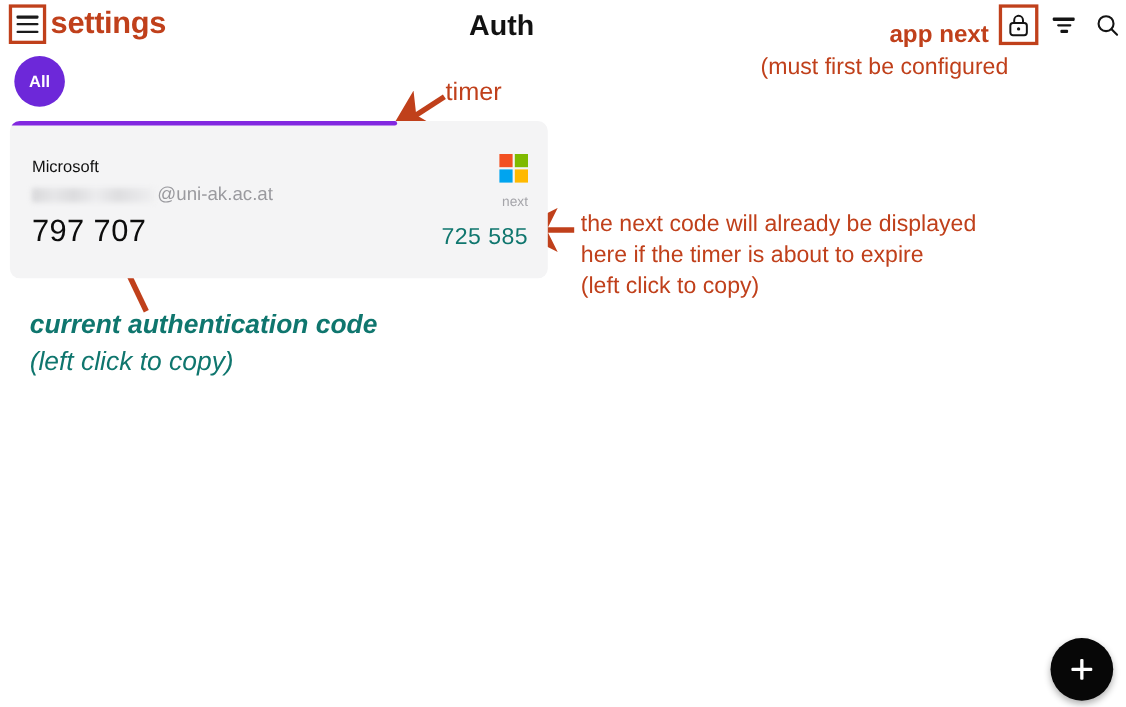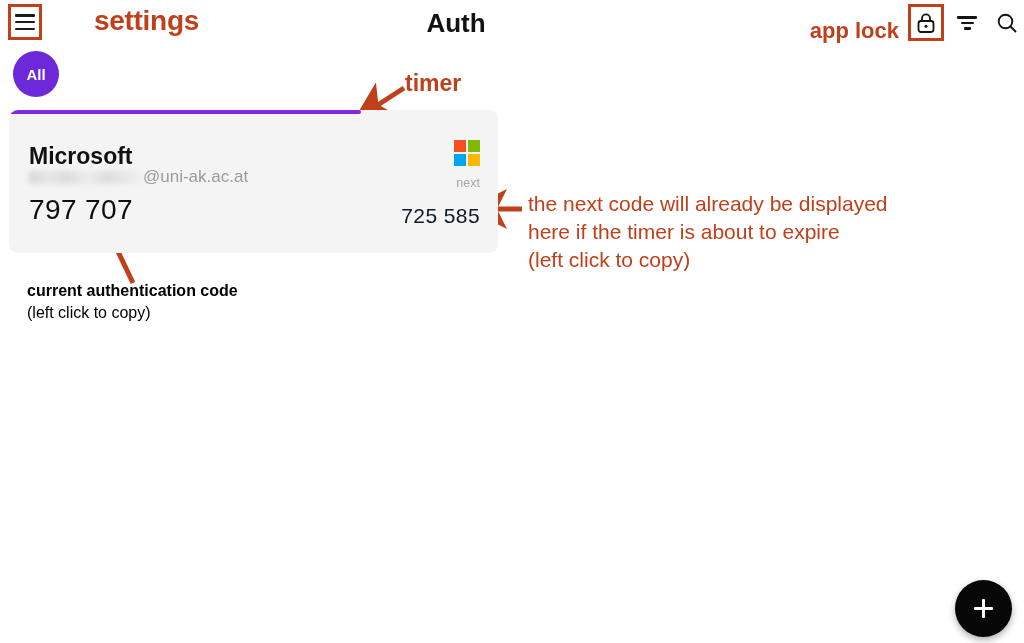--- a/index.html
+++ b/index.html
@@ -19,21 +19,20 @@
     border: 3px solid #C0401B;
     display: flex; align-items: center; justify-content: center;
   }
   .menu-lines { width: 20px; height: 16px; display: flex; flex-direction: column; justify-content: space-between; }
   .menu-lines i { display: block; height: 2.5px; background: #1b1b1b; border-radius: 1px; }
 
   .anno-settings {
     position: absolute; left: 46px; top: 5px;
     font-size: 28px; font-weight: bold; color: #C0401B;
     letter-spacing: -0.3px;
-    margin-left: 48px;
   }
 
   .app-title {
     position: absolute; left: 0; top: 8px; width: 912px;
     text-align: center; font-size: 26px; font-weight: bold; color: #121212;
   }
 
   .anno-applock {
     position: absolute; right: 125px; top: 18px;
     font-size: 22px; font-weight: bold; color: #C0401B;
@@ -71,50 +70,50 @@
     background: #7B2BD4;
     color: #ffffff; font-size: 15px; font-weight: bold;
     display: flex; align-items: center; justify-content: center;
   }
 
   
   #arrows { position: absolute; left: 0; top: 0; width: 1024px; height: 643px; pointer-events: none; }
 
   .anno-timer {
     position: absolute; left: 405px; top: 70px;
-    font-size: 23px; font-weight: bold; color: #C0401B;
+    font-size: 23px; font-weight: normal; color: #C0401B;
   }
 
   .anno-next {
     position: absolute; left: 528px; top: 190px; width: 470px;
     font-size: 21px; color: #C0401B; line-height: 1.33;
   }
 
   .anno-current {
     position: absolute; left: 27px; top: 280px;
-    font-size: 16px; color: #000000; line-height: 1.36;
+    font-size: 24px; color: #0f766e; line-height: 1.36; font-style: italic;
   }
   .anno-current .bold { font-weight: bold; display: block; }
 
   
   .card {
     position: absolute; left: 9px; top: 110px;
     width: 489px; height: 143px;
     background: #F4F4F5;
     border-radius: 9px;
     overflow: hidden;
   }
   .timer-bar {
     position: absolute; left: 0; top: 0;
     height: 4px; background: #8228E0;
     border-radius: 2px;
   }
   .issuer {
     position: absolute; left: 20px; top: 33px;
-    font-size: 23px; font-weight: bold; color: #101010;
+    font-size: 15px; font-weight: normal; color: #101010;
   }
   .account {
     position: absolute; left: 20px; top: 57px;
     font-size: 17px; color: #9a9a9f;
     display: flex; align-items: center;
   }
   .account .blurred {
     display: inline-block;
     width: 112px; height: 13px;
     background: linear-gradient(90deg,#d8d8da 0%,#e6e6e8 18%,#dcdcde 34%,#ececee 52%,#dedee0 70%,#e8e8ea 88%,#f0f0f1 100%);
@@ -131,21 +130,21 @@
     width: 26px; height: 26px;
     display: grid; grid-template-columns: 1fr 1fr; grid-template-rows: 1fr 1fr; gap: 2.5px;
   }
   .ms-logo span { display: block; }
   .next-label {
     position: absolute; right: 18px; top: 66px;
     font-size: 12.5px; color: #a5a5aa; text-align: right;
   }
   .code-next {
     position: absolute; right: 18px; top: 94px;
-    font-size: 21px; color: #0f172a; text-align: right; letter-spacing: 0.4px;
+    font-size: 21px; color: #0f766e; text-align: right; letter-spacing: 0.4px;
   }
 
   
   .fab {
     position: absolute; left: 955px; top: 580px;
     width: 57px; height: 57px; border-radius: 50%;
     background: #070707;
     box-shadow: 0 3px 7px rgba(0,0,0,0.32);
     display: flex; align-items: center; justify-content: center;
   }
@@ -176,22 +175,23 @@
     <span class="menu-lines">
       <i></i>
         <i></i>
         <i></i>
     </span>
   </div>
   <div class="anno-settings">settings</div>
 
   <div class="app-title">Auth</div>
 
-  <div class="anno-applock">app lock</div>
+  <div class="anno-applock">app next</div>
   <div class="anno-applock-sub">
+    <div>(must first be configured</div>
   </div>
 
   <div class="lock-box">
     <svg width="20" height="22" viewBox="0 0 20 22">
       <rect x="2.5" y="9" width="15" height="11" rx="2.4" fill="none" stroke="#141414" stroke-width="1.8"></rect>
       <path d="M6 9 V6.4 a4 4 0 0 1 8 0 V9" fill="none" stroke="#141414" stroke-width="1.8"></path>
       <circle cx="10" cy="14.3" r="1.5" fill="#141414"></circle>
     </svg>
   </div>
 

